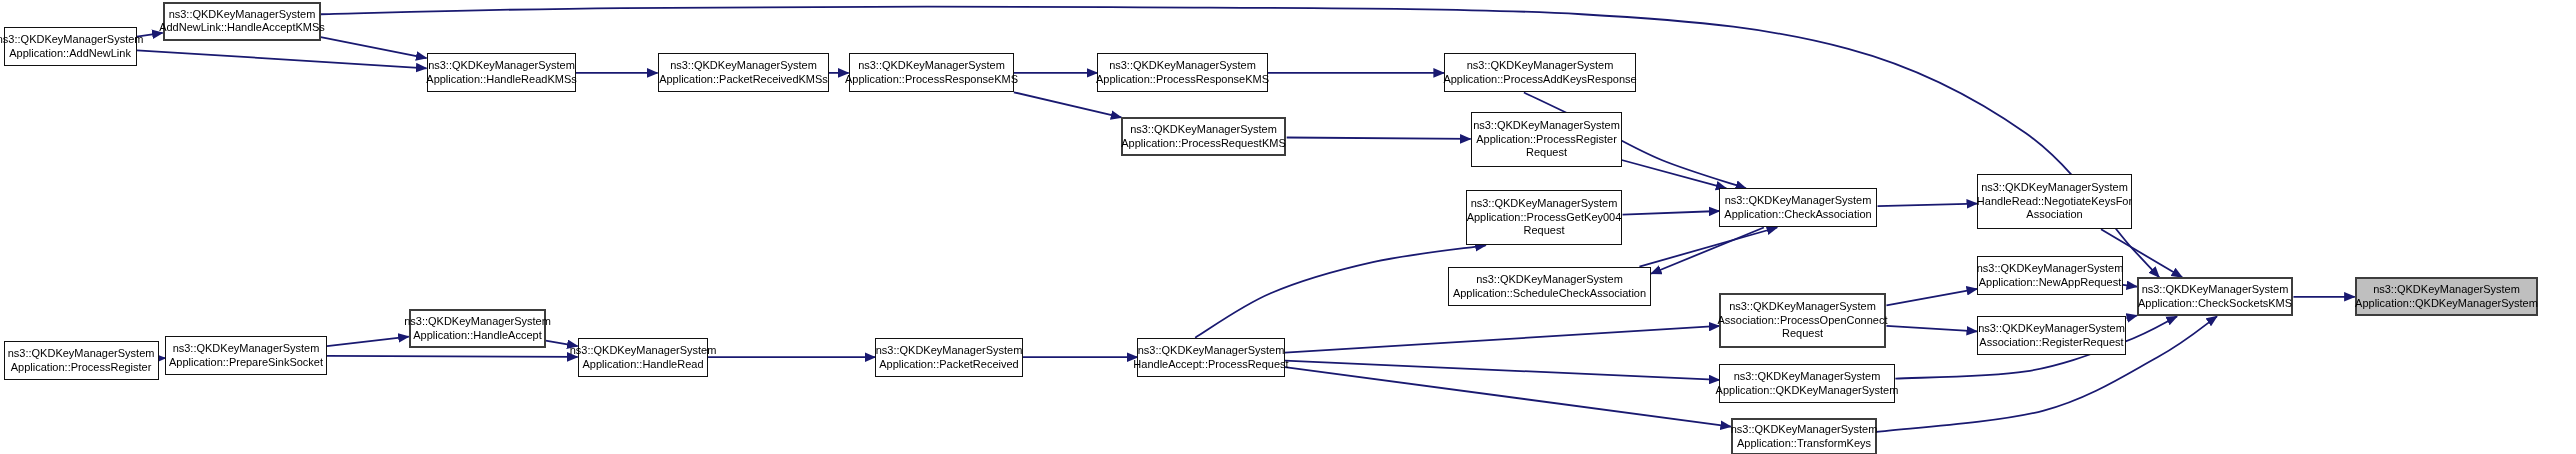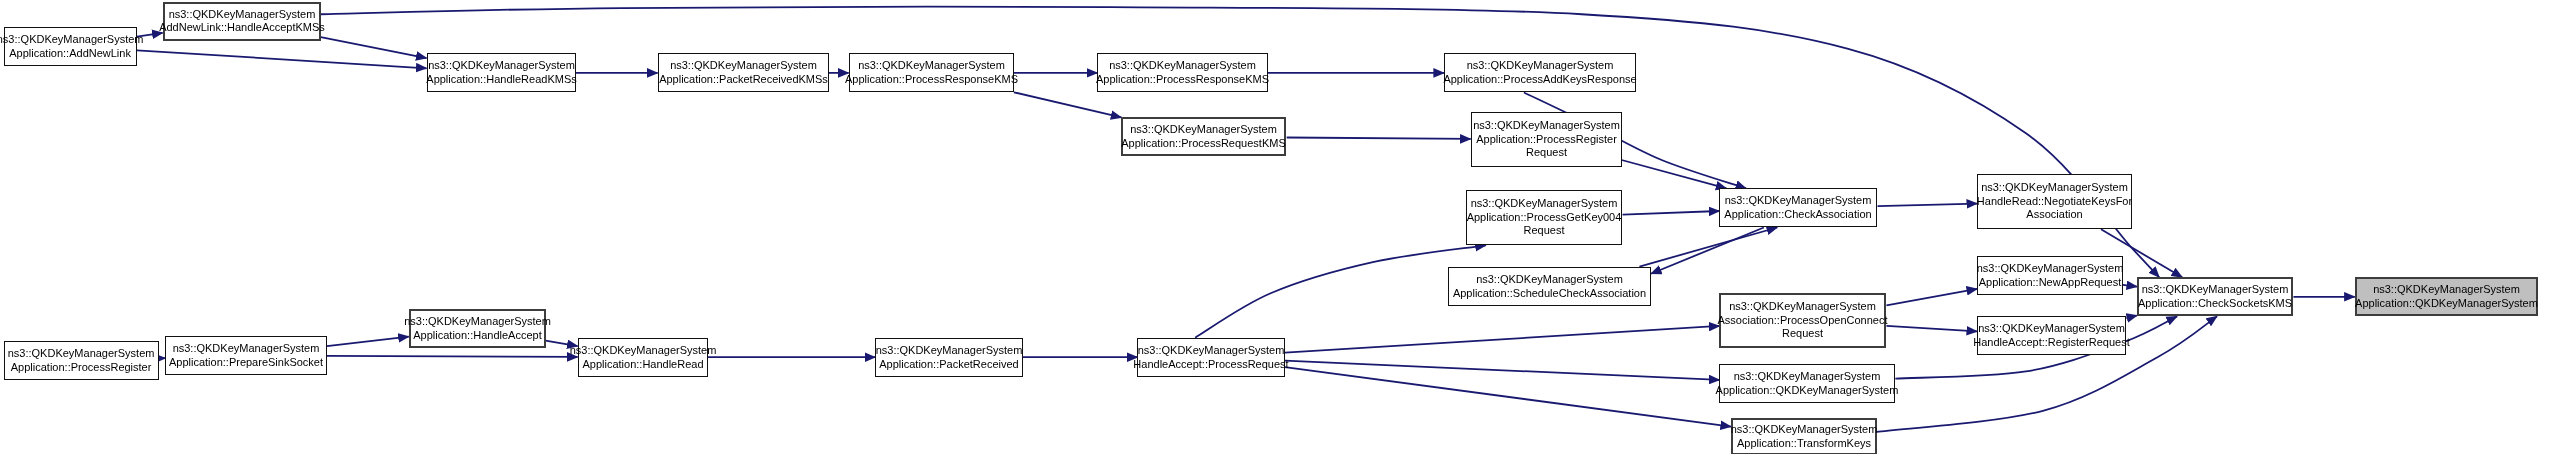--- a/index.html
+++ b/index.html
@@ -126,21 +126,21 @@
         <div>ns3::QKDKeyManagerSystem</div>
         <div>Association::ProcessOpenConnect</div>
         <div>Request</div>
       </div>
       <div class="node" style="left: 1977px; top: 256px; width: 146px; height: 39px;">
         <div>ns3::QKDKeyManagerSystem</div>
         <div>Application::NewAppRequest</div>
       </div>
       <div class="node" style="left: 1977px; top: 316px; width: 149px; height: 39px;">
         <div>ns3::QKDKeyManagerSystem</div>
-        <div>HandleAccept::RegisterRequest</div>
+        <div>Association::RegisterRequest</div>
       </div>
       <div class="node thick" style="left: 2137px; top: 277px; width: 156px; height: 39px;">
         <div>ns3::QKDKeyManagerSystem</div>
         <div>Application::CheckSocketsKMS</div>
       </div>
       <div class="node thick hl" style="left: 2355px; top: 277px; width: 183px; height: 39px;">
         <div>ns3::QKDKeyManagerSystem</div>
         <div>Application::QKDKeyManagerSystem</div>
       </div>
       <div class="node" style="left: 3.6px; top: 341px; width: 155px; height: 39px;">

